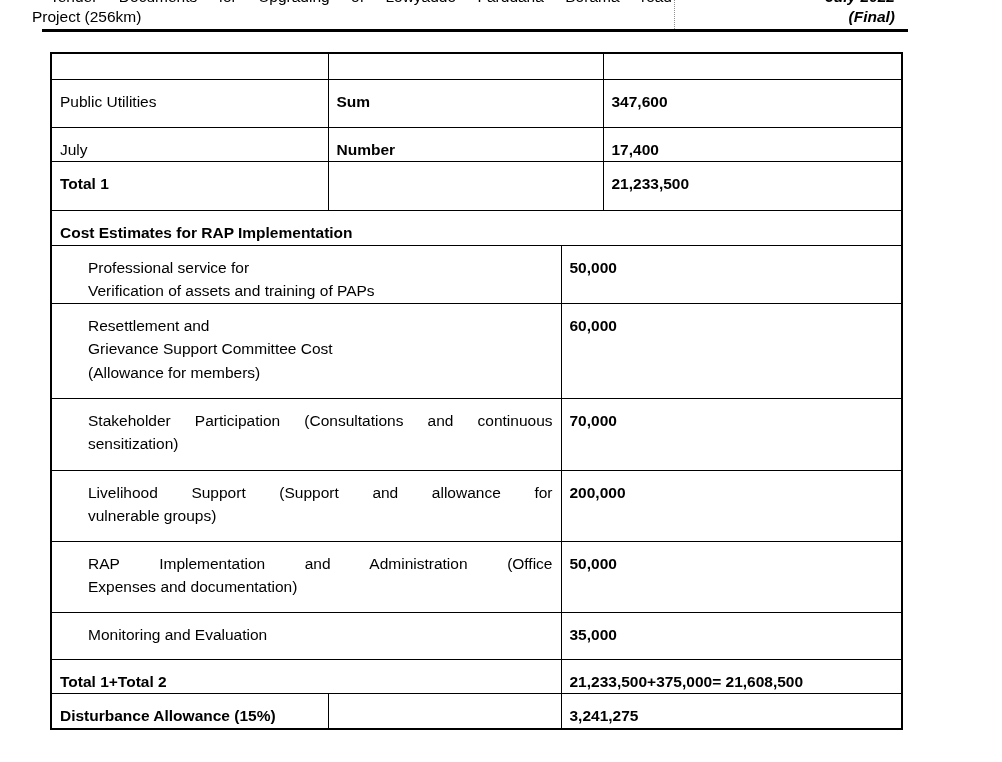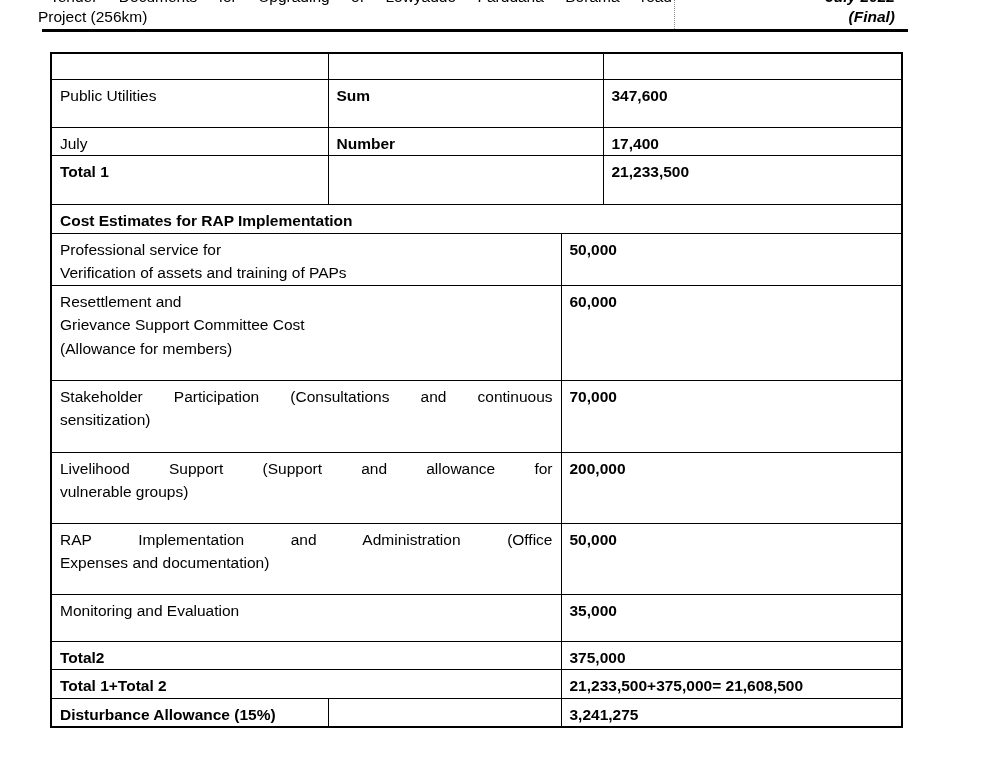--- a/index.html
+++ b/index.html
@@ -13,45 +13,45 @@
   }
   .abs { position: absolute; }
 
   
   .hdr-line { font-size: 15.5px; line-height: 19px; white-space: nowrap; }
   .hdr-left1 {
     left: 50px; top: -13px; width: 622px;
     white-space: normal;
     text-align: justify; text-align-last: justify;
   }
-  .hdr-left2 { left: 38px; top: 7px; }
+  .hdr-left2 { left: 32px; top: 7px; }
   .hdr-right1 { right: 107px; top: -13px; font-weight: bold; font-style: italic; }
   .hdr-right2 { right: 107px; top: 7px; font-weight: bold; font-style: italic; }
   .hdr-rule { left: 42px; top: 29px; width: 866px; height: 3px; background: #000; }
   .hdr-dot { left: 674px; top: 0; height: 29px; width: 0; border-left: 1px dotted #909090; }
 
   
   table.main {
     position: absolute; left: 50px; top: 52px;
     width: 851px;
     border-collapse: collapse;
     table-layout: fixed;
     border: 2px solid #000;
   }
   table.main td {
     border: 1px solid #000;
     vertical-align: top;
-    padding: 4px 8px 0 8px;
+    padding: 10px 8px 0 8px;
     font-size: 15.5px;
     line-height: 23.5px;
     overflow: hidden;
   }
   td.val { padding-left: 8px; margin-left: 32px; }
   .b { font-weight: bold; }
-  .line { white-space: nowrap; }
+  .line { white-space: nowrap; margin-left: 28px; }
   .line.stretch {
     white-space: normal;
     text-align: justify; text-align-last: justify;
   }
 </style>
 </head>
 <body>
 
 <div class="abs hdr-line hdr-left1">Tender Documents for Upgrading of Lowyaddo Farddana Borama road</div>
 <div class="abs hdr-line hdr-left2">Project (256km)</div>
@@ -131,24 +131,20 @@
     <td colspan="2" class="b val">50,000</td>
   </tr>
   <tr style="height:47px">
     <td colspan="2">
       <div class="line">Monitoring and Evaluation</div>
     </td>
     <td colspan="2" class="b val">35,000</td>
   </tr>
 
   <tr style="height:24px">
-    <td colspan="2" class="b">Total2</td>
-    <td colspan="2" class="b val">375,000</td>
-  </tr>
-  <tr style="height:24px">
     <td colspan="2" class="b">Total 1+Total 2</td>
     <td colspan="2" class="b val">21,233,500+375,000= 21,608,500</td>
   </tr>
   <tr style="height:24px">
     <td class="b">Disturbance Allowance (15%)</td>
     <td></td>
     <td colspan="2" class="b val">3,241,275</td>
   </tr>
 </tbody>
   </table>

